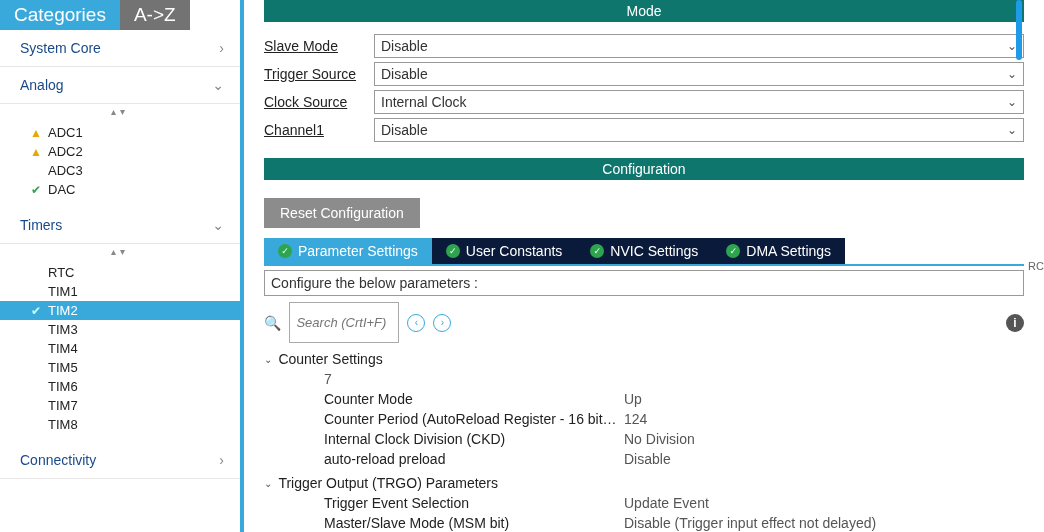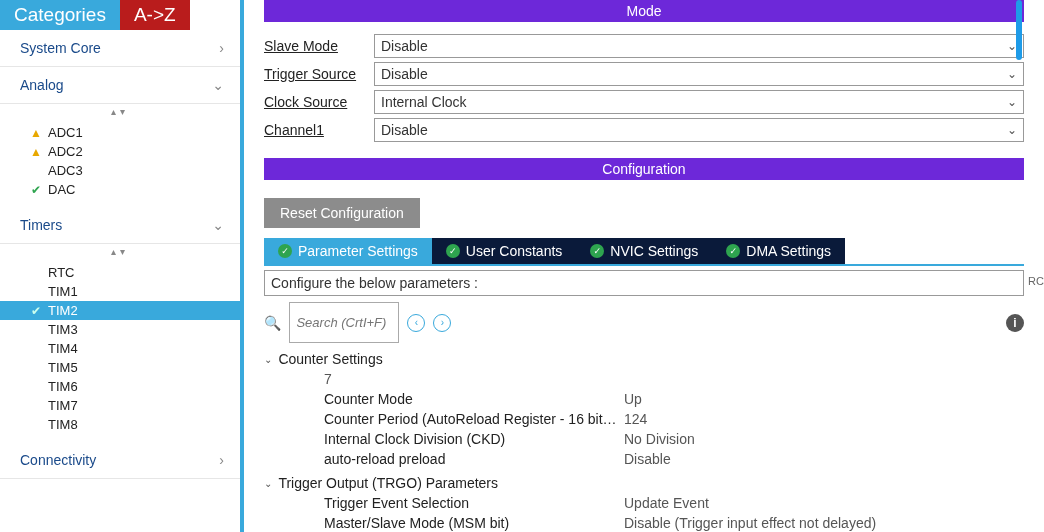--- a/index.html
+++ b/index.html
@@ -3,36 +3,36 @@
 <meta charset="utf-8">
 <style>
   * { box-sizing: border-box; margin: 0; padding: 0; font-family: Arial, Helvetica, sans-serif; }
   body { width: 1044px; height: 532px; overflow: hidden; background: #fff; font-size: 13px; color: #333; }
   .app { display: flex; height: 100%; }
   
   .sidebar { width: 244px; border-right: 4px solid #39a9dc; display: flex; flex-direction: column; }
   .side-tabs { display: flex; }
   .side-tab { padding: 4px 14px; font-size: 19px; cursor: pointer; }
   .side-tab.active { background: #39a9dc; color: #fff; }
-  .side-tab.inactive { background: #b91c1c; color: #fff; }
+  .side-tab.inactive { background: #737373; color: #fff; }
   .side-body { flex: 1; overflow-y: auto; padding: 0; }
   .cat { }
   .cat-header { display: flex; align-items: flex-end; justify-content: space-between; padding: 10px 16px 10px 20px; color: #1a4a8a; font-size: 14px; cursor: pointer; border-bottom: 1px solid #e6e6e6; }
   .cat-header .chev { color: #888; font-size: 14px; }
   .updown { text-align: center; color: #888; font-size: 10px; padding: 2px 0; letter-spacing: 4px; }
   .cat-items { padding: 4px 0 8px 0; }
   .cat-item { display: flex; align-items: center; padding: 2px 10px 2px 28px; font-size: 13px; color: #222; cursor: pointer; }
   .cat-item .ic { width: 16px; text-align: center; margin-right: 4px; font-size: 12px; }
   .ic-warn { color: #e8a800; }
   .ic-ok { color: #2ea44f; }
   .cat-item.sel { background: #39a9dc; color: #fff; }
   .cat-item.sel .ic-ok { color: #cfe; }
   
   .right { flex: 1; display: flex; flex-direction: column; padding: 0 20px 0 20px; position: relative; }
-  .panel-title { background: #6d28d9; color: #fff; text-align: center; padding: 3px 0; font-size: 14px; margin: 0 0 8px 0; position: relative; }
+  .panel-title { background: #0f766e; color: #fff; text-align: center; padding: 3px 0; font-size: 14px; margin: 0 0 8px 0; position: relative; }
   .scrollhint { position: absolute; right: 2px; top: 0; width: 6px; height: 60px; background: #1e9be8; border-radius: 3px; }
   .mode-block { padding: 0 0 0 0; }
   .mode-row { display: flex; align-items: center; margin: 4px 0; }
   .mode-label { width: 110px; font-size: 14px; color: #222; text-decoration: underline; }
   .mode-select { flex: 1; border: 1px solid #999; padding: 3px 6px; background: #fff; font-size: 14px; display: flex; justify-content: space-between; align-items: center; cursor: pointer; }
   .chev-down { color: #555; font-size: 12px; }
   .cfg-top { margin-top: 12px; }
   .reset-btn { background: #8c8c8c; color: #fff; border: none; padding: 7px 16px; font-size: 14px; cursor: pointer; margin: 10px 0; }
   .cfg-tabs { display: flex; border-bottom: 2px solid #39a9dc; }
   .cfg-tab { display: flex; align-items: center; gap: 6px; padding: 5px 14px; font-size: 14px; color: #fff; cursor: pointer; }
@@ -44,21 +44,21 @@
   .search-icon { color: #39a9dc; font-size: 14px; }
   .search-input { border: 1px solid #aaa; padding: 12px 6px; font-size: 13px; font-style: italic; color: #888; width: 110px; }
   .nav-btn { width: 18px; height: 18px; border: 1.5px solid #39a9dc; color: #39a9dc; border-radius: 50%; display: inline-flex; align-items: center; justify-content: center; font-size: 10px; cursor: pointer; }
   .info-icon { margin-left: auto; width: 18px; height: 18px; border-radius: 50%; background: #555; color: #fff; display: inline-flex; align-items: center; justify-content: center; font-size: 12px; font-weight: bold; cursor: pointer; }
   .param-group { margin: 4px 0; }
   .group-head { display: flex; align-items: center; gap: 6px; font-size: 14px; color: #222; padding: 2px 0; cursor: pointer; }
   .group-head .caret { color: #555; font-size: 10px; }
   .param-row { display: flex; padding: 2px 0 2px 60px; font-size: 14px; }
   .param-name { width: 300px; color: #222; }
   .param-val { color: #555; }
-  .right-rail { position: absolute; right: 0; top: 275px; font-size: 11px; color: #666; }
+  .right-rail { position: absolute; right: 0; top: 260px; font-size: 11px; color: #666; }
 </style>
 </head>
 <body>
 
 <div class="app">
 
   <div class="sidebar">
     <div class="side-tabs">
       <div class="side-tab active">Categories</div>
       <div class="side-tab inactive">A-&gt;Z</div>

